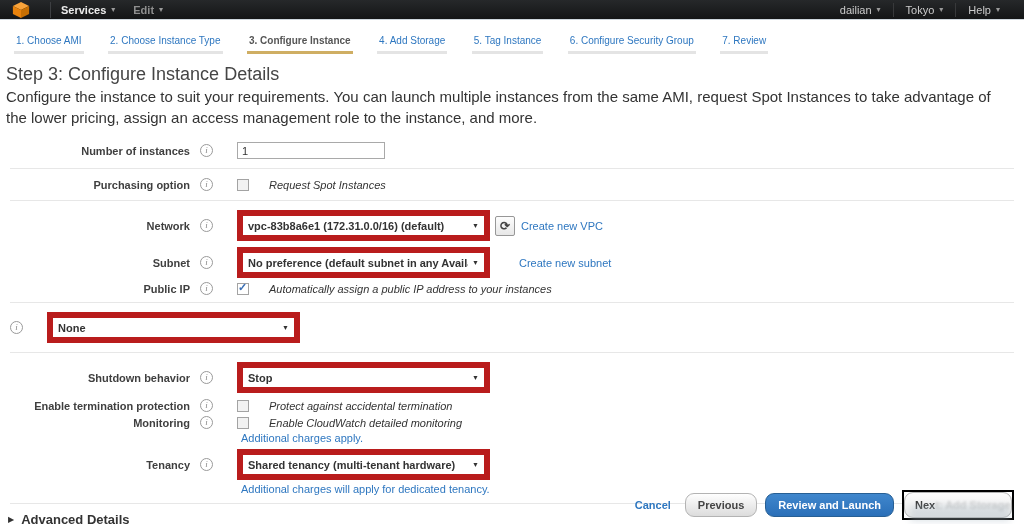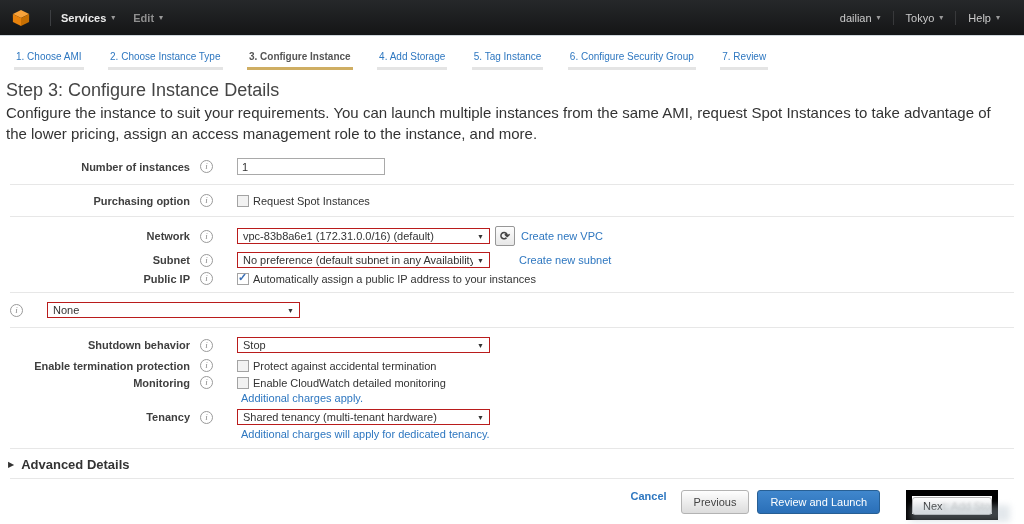--- a/index.html
+++ b/index.html
@@ -1,20 +1,20 @@
 <!DOCTYPE html>
 <html><head>
 <meta charset="utf-8">
 <style>
   * { margin:0; padding:0; box-sizing:border-box; }
   body { font-family:"Liberation Sans", sans-serif; background:#fff; }
   .screen { position:relative; width:1024px; height:524px; background:#fff; overflow:hidden; }
 
   
-  .topbar { height:36px; background:linear-gradient(#26282a,#141516); display:flex; align-items:center;
+  .topbar { height:20px; background:linear-gradient(#26282a,#141516); display:flex; align-items:center;
             padding:0 12px; border-bottom:1px solid #cfd7dd; }
   .logo { width:18px; height:18px; margin-right:10px; cursor:pointer; }
   .tb-divider { width:1px; height:16px; background:#3d3f42; margin:0 10px; }
   .tb-item { display:flex; align-items:center; gap:5px; color:#ececec; font-size:11px; font-weight:bold;
              margin-right:18px; cursor:pointer; }
   .tb-item.dim { color:#8f8f8f; }
   .caret { font-size:8px; color:#9a9a9a; font-weight:normal; }
   .tb-spacer { flex:1; }
   .tb-right { display:flex; align-items:center; }
   .tb-right .tb-item { font-weight:normal; color:#cbcbcb; margin:0 0 0 0; padding:0 12px; }
@@ -34,54 +34,54 @@
   .form { margin-top:10px; font-size:11px; color:#333; }
   .row { display:flex; align-items:center; padding:4px 0; }
   .row.tight { padding:2px 0; }
   .lbl { width:190px; text-align:right; font-weight:bold; color:#3f3f3f; }
   .info { display:inline-block; width:13px; height:13px; margin-left:10px; border:1px solid #9a9a9a;
           border-radius:50%; color:#8a8a8a; font-size:9px; line-height:11px; text-align:center;
           font-family:"Liberation Serif", serif; font-style:italic; cursor:pointer; flex:none; }
   .ctrl { margin-left:24px; display:flex; align-items:center; }
   .txt { width:148px; height:17px; border:1px solid #a9a9a9; font-size:11px; padding:1px 4px;
          font-family:"Liberation Sans", sans-serif; color:#333; }
-  .select { width:253px; height:16px; border:1px solid #b91c1c; background:#fff; display:flex;
-            align-items:center; justify-content:space-between; padding:0 5px; cursor:pointer; }
+  .select { width:253px; height:31px; border:6px solid #b91c1c; background:#fff; display:flex;
+            align-items:center; justify-content:space-between; padding:0 5px; cursor:pointer;font-weight:bold; }
   .sel-text { font-size:11px; color:#333; overflow:hidden; white-space:nowrap; }
   .sel-arrow { font-size:7px; color:#333; margin-left:4px; }
   .cb { width:12px; height:12px; border:1px solid #a3a3a3; background:#f2f2f2; display:inline-block;
         position:relative; cursor:pointer; flex:none; }
   .cb.checked { background:#fff; }
   .cb.checked i { position:absolute; top:-3px; left:0; font-style:normal; font-size:11px; color:#3b6fb5;
                   font-weight:bold; }
-  .cb-label { margin-left:4px; }
+  .cb-label { margin-left:20px;font-style:italic; }
   .refresh-btn { width:20px; height:20px; margin-left:5px; border:1px solid #979797; border-radius:2px;
                  background:linear-gradient(#fdfdfd,#e7e7e7); font-size:12px; font-weight:bold; color:#444;
                  display:flex; align-items:center; justify-content:center; cursor:pointer; }
   a.link { color:#2e77c0; text-decoration:none; font-size:11px; cursor:pointer; }
   .ctrl .link { margin-left:6px; }
   .ctrl .link.far { margin-left:29px; }
   .note-row { padding:1px 0 3px 241px; }
   .sep { height:1px; background:#e7e7e7; margin:5px 10px; }
 
   
   .advanced { display:flex; align-items:center; gap:7px; margin:8px 0 6px 8px; cursor:pointer; }
   .tri { font-size:8px; color:#333; }
   .adv-label { font-size:13px; font-weight:bold; color:#333; }
 
   
-  .actions { position:absolute; top:490px; right:26px; display:flex; align-items:flex-start; }
+  .actions { position:absolute; top:490px; right:10px; display:flex; align-items:center; }
   .cancel { font-weight:bold; margin-right:14px; font-size:11px; }
-  .btn { font-size:11px; font-weight:normal; border-radius:3px; padding:5px 12px; cursor:pointer;
+  .btn { font-size:11px; font-weight:bold; border-radius:9px; padding:5px 12px; cursor:pointer;
          font-family:"Liberation Sans", sans-serif; }
   .btn-gray { background:linear-gradient(#fefefe,#dcdcdc); border:1px solid #b3b3b3; color:#444;
               margin-right:8px; }
   .btn-blue { background:linear-gradient(#4087cd,#2a6fb8); border:1px solid #275f94; color:#fff;
               margin-right:8px; }
-  .annotation { border:6px solid #000000; width:92px; height:30px; position:relative;margin-left:18px; }
+  .annotation { border:2px solid #000000; width:112px; height:30px; position:relative; }
   .btn-next { width:100%; height:100%; background:linear-gradient(#fdfdfd,#e9e9e9); border:1px solid #b3b3b3;
               color:#333; text-align:left; padding:0 0 0 10px; white-space:nowrap; overflow:hidden; }
   .btn-next .obscured { opacity:0.18; filter:blur(1px); }
   .watermark { position:absolute; top:505px; right:14px; width:100px; height:17px;
                background:rgba(175,190,200,0.35); filter:blur(3px); border-radius:2px; }
 </style>
 </head>
 <body>
 
 <div class="screen">

